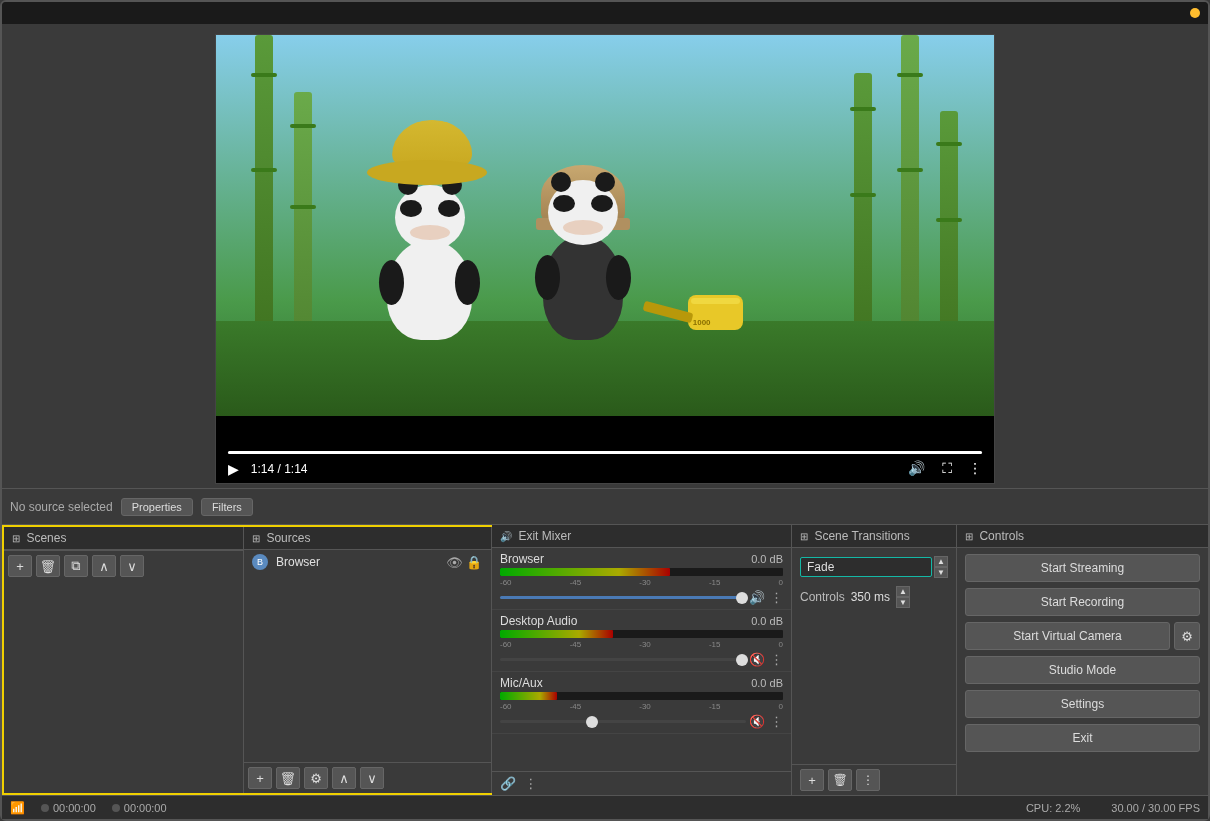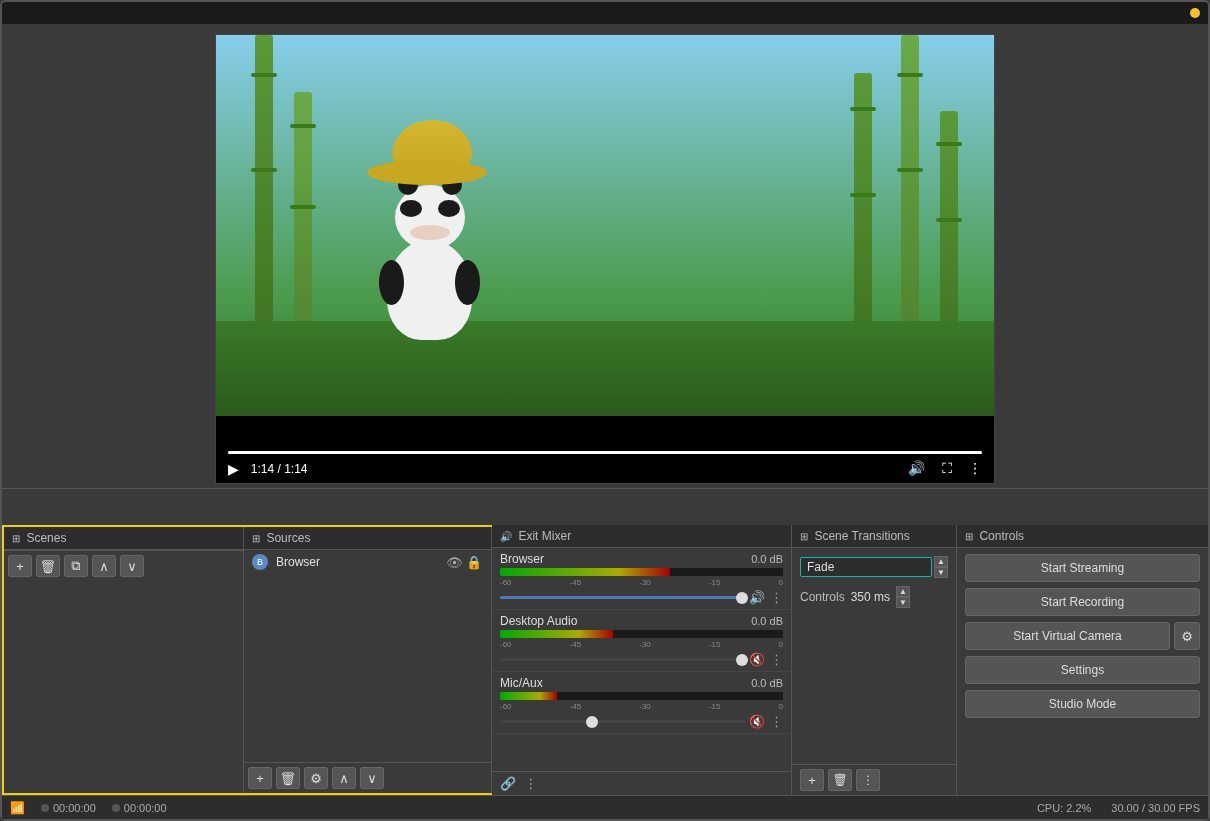--- a/index.html
+++ b/index.html
@@ -585,21 +585,21 @@
     .status-dot {
       width: 8px;
       height: 8px;
       border-radius: 50%;
       background: #555;
     }
 
     .status-bar-right {
       margin-left: auto;
       display: flex;
-      gap: 20px;
+      gap: 31px;
     }
 
     .signal-icon {
       font-size: 12px;
     }
   </style>
 </head>
 <body>
 
 <div class="app-window">
@@ -636,20 +636,47 @@
 
           <div style="position:absolute;top:-55px;left:8px;width:70px;height:65px;background:#f0f0f0;border-radius:50%;z-index:2;">
             <div style="position:absolute;top:-10px;left:3px;width:20px;height:20px;background:#1a1a1a;border-radius:50%;"></div>
             <div style="position:absolute;top:-10px;right:3px;width:20px;height:20px;background:#1a1a1a;border-radius:50%;"></div>
             <div style="position:absolute;top:15px;left:5px;width:22px;height:17px;background:#1a1a1a;border-radius:50%;"></div>
             <div style="position:absolute;top:15px;right:5px;width:22px;height:17px;background:#1a1a1a;border-radius:50%;"></div>
             <div style="position:absolute;top:40px;left:15px;width:40px;height:15px;background:#e8d0c0;border-radius:50%;"></div>
           </div>
         </div>
 
+        <div style="position:absolute;bottom:20%;left:42%;">
+
+          <div style="position:absolute;top:-70px;left:-2px;width:84px;height:60px;background:linear-gradient(180deg,#c8a870,#a08050);border-radius:50% 50% 20% 20%;z-index:2;">
+            <div style="position:absolute;bottom:-5px;left:-5px;right:-5px;height:12px;background:#b09060;border-radius:3px;"></div>
+          </div>
+
+          <div style="width:80px;height:105px;background:#333;border-radius:50% 50% 40% 40%;position:relative;z-index:1;">
+            <div style="position:absolute;left:-8px;top:20px;width:25px;height:45px;background:#1a1a1a;border-radius:50%;"></div>
+            <div style="position:absolute;right:-8px;top:20px;width:25px;height:45px;background:#1a1a1a;border-radius:50%;"></div>
+          </div>
+
+          <div style="position:absolute;top:-55px;left:5px;width:70px;height:65px;background:#f0f0f0;border-radius:50%;z-index:3;">
+            <div style="position:absolute;top:-8px;left:3px;width:20px;height:20px;background:#1a1a1a;border-radius:50%;"></div>
+            <div style="position:absolute;top:-8px;right:3px;width:20px;height:20px;background:#1a1a1a;border-radius:50%;"></div>
+            <div style="position:absolute;top:15px;left:5px;width:22px;height:17px;background:#1a1a1a;border-radius:50%;"></div>
+            <div style="position:absolute;top:15px;right:5px;width:22px;height:17px;background:#1a1a1a;border-radius:50%;"></div>
+            <div style="position:absolute;top:40px;left:15px;width:40px;height:15px;background:#e8d0c0;border-radius:50%;"></div>
+          </div>
+
+          <div style="position:absolute;right:-120px;bottom:10px;">
+            <div style="width:55px;height:35px;background:#e8c828;border-radius:8px;position:relative;">
+              <div style="position:absolute;top:3px;left:3px;right:3px;height:6px;background:#f0d840;border-radius:4px;"></div>
+              <div style="position:absolute;bottom:3px;left:5px;font-size:8px;color:#8a7000;font-weight:bold;">1000</div>
+            </div>
+            <div style="position:absolute;left:-45px;top:12px;width:50px;height:10px;background:#b8980a;border-radius:3px;transform:rotate(15deg);"></div>
+          </div>
+        </div>
       </div>
 
       <div class="video-controls">
         <div class="progress-bar">
           <div class="progress-fill" style="width:100%"></div>
         </div>
         <div class="controls-row">
           <div class="ctrl-btn">▶</div>
           <div class="time-display">
             <span>1:14</span> / <span>1:14</span>
@@ -659,20 +686,25 @@
             <div class="ctrl-btn">⛶</div>
             <div class="ctrl-btn">⋮</div>
           </div>
         </div>
       </div>
     </div>
   </div>
 
   <div class="bottom-panel">
 
+    <div class="source-bar">
+      <span class="source-label">No source selected</span>
+      <button class="source-btn">Properties</button>
+      <button class="source-btn">Filters</button>
+    </div>
 
     <div class="panels-row">
 
       <div class="scenes-sources-wrapper">
 
         <div class="panel scenes-panel">
           <div class="panel-header">
             <span class="panel-header-icon">⊞</span>
             <span>Scenes</span>
           </div>
@@ -828,22 +860,23 @@
           <span class="panel-header-icon">⊞</span>
           <span>Controls</span>
         </div>
         <div class="controls-content">
           <button class="ctrl-action-btn">Start Streaming</button>
           <button class="ctrl-action-btn">Start Recording</button>
           <div class="virtual-cam-row">
             <button class="virtual-cam-btn">Start Virtual Camera</button>
             <div class="gear-btn">⚙</div>
           </div>
+          <button class="ctrl-action-btn">Studio Mode</button>
           <button class="ctrl-action-btn">Settings</button>
-          <button class="ctrl-action-btn">Studio Mode</button>
+          <button class="ctrl-action-btn">Exit</button>
         </div>
       </div>
     </div>
   </div>
 
   <div class="status-bar">
     <div class="status-item">
       <span class="signal-icon">📶</span>
     </div>
     <div class="status-item">

